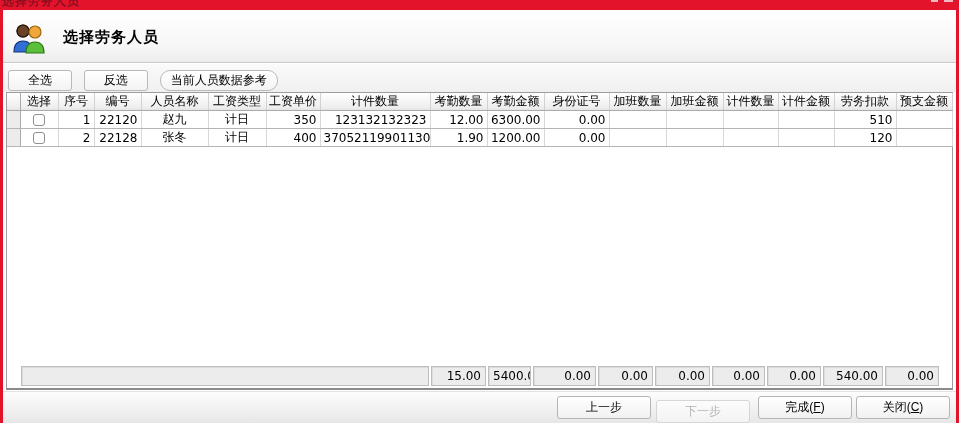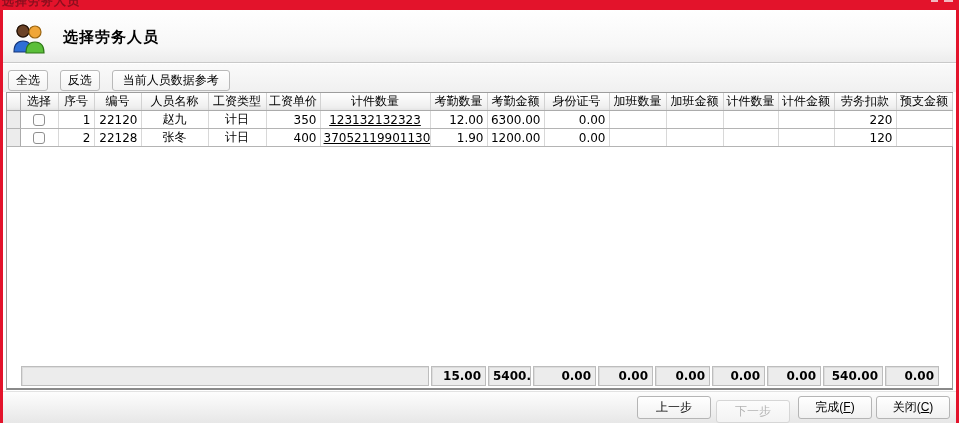--- a/index.html
+++ b/index.html
@@ -19,54 +19,54 @@
   
   .header-panel { position:absolute; top:10px; left:3px; right:3px; height:53px;
     background:linear-gradient(180deg,#ffffff 0%,#f7f7f7 70%,#ececec 100%); border-bottom:1px solid #c9c9c9; }
   .users-icon { position:absolute; left:9px; top:12px; width:34px; height:32px; }
   .page-title { position:absolute; left:60px; top:18px; font-size:15px; font-weight:bold; letter-spacing:1px; }
 
   
   .toolbar { position:absolute; top:64px; left:3px; right:3px; height:28px; background:linear-gradient(180deg,#fafafa,#f0f0f0); padding:6px 0 0 5px; }
   .tb-btn { display:inline-block; height:21px; line-height:19px; text-align:center; background:linear-gradient(180deg,#ffffff,#f3f3f3);
     border:1px solid #b9b9b9; border-radius:3px; font-size:12px; margin-right:8px; cursor:default; vertical-align:top; }
-  .tb-btn.w54 { width:40px; }
-  .tb-btn.wide { padding:0 10px; }
+  .tb-btn.w54 { width:64px; }
+  .tb-btn.wide { padding:0 10px;border-radius:10px; }
 
   
   .grid { position:absolute; top:92px; left:6px; width:947px; height:298px; background:#fff;
     border:1px solid #9d9d9d; border-bottom:2px solid #8a8a8a; display:flex; flex-direction:column; }
   table { border-collapse:collapse; table-layout:fixed; width:945px; }
   col.c-ind{width:13px} col.c-sel{width:38px} col.c-seq{width:36px} col.c-code{width:47px}
   col.c-name{width:67px} col.c-type{width:58px} col.c-price{width:54px} col.c-id{width:110px}
   col.c-aq{width:57px} col.c-aa{width:57px} col.c-pt{width:65px} col.c-oq{width:57px}
   col.c-oa{width:57px} col.c-pq{width:55px} col.c-pa{width:56px} col.c-ded{width:62px} col.c-adv{width:56px}
   thead th { height:14px; font-weight:normal; font-size:12px; text-align:center;
     background:linear-gradient(180deg,#ffffff,#eeeeee 85%,#e4e4e4); border-right:1px solid #d2d2d2; border-bottom:1px solid #ababab;
     overflow:hidden; white-space:nowrap; }
   thead th.ind { border-right:1px solid #ababab; }
   tbody td { height:16px; font-size:12px; border-right:1px solid #d8d8d8; border-bottom:1px solid #b4b4b4;
     padding:0 3px; overflow:hidden; white-space:nowrap; background:#fff; }
   tbody td.ind { background:#ececec; border-right:1px solid #ababab; padding:0; }
-  td.r { text-align:right; } td.c { text-align:center; } td.l { text-align:center;text-decoration:underline; }
+  td.r { text-align:right; } td.c { text-align:center; } td.l { text-align:right; }
   .cbx { width:12px; height:12px; border:1px solid #8f8f8f; border-radius:3px; background:#fdfdfd; display:block; margin:0 auto; appearance:none; -webkit-appearance:none; }
   .grid-spacer { flex:1; }
 
   
   .totals { height:23px; display:flex; align-items:center; padding-left:14px; margin-bottom:1px; }
   .tot-box { height:20px; line-height:18px; background:#ececec; border:1px solid #bdbdbd; box-shadow:inset 1px 1px 0 #dcdcdc;
-    text-align:right; padding:0 4px; font-size:12px; margin-right:2px; overflow:hidden;font-weight:bold; }
+    text-align:right; padding:0 4px; font-size:12px; margin-right:2px; overflow:hidden; }
   .t-long{width:408px} .t-aq{width:55px} .t-aa{width:43px} .t-pt{width:63px} .t-oq{width:55px}
   .t-oa{width:55px} .t-pq{width:53px} .t-pa{width:54px} .t-ded{width:60px} .t-adv{width:54px; margin-right:0;}
 
   
   .footer { position:absolute; top:391px; left:3px; right:3px; height:32px;
     background:linear-gradient(180deg,#fdfdfd,#e7e7e7); border-top:1px solid #e2e2e2;
     display:flex; justify-content:flex-end; align-items:center; padding-right:6px; }
-  .ft-btn { width:74px; height:23px; line-height:21px; text-align:center; background:linear-gradient(180deg,#ffffff,#f1f1f1);
+  .ft-btn { width:94px; height:23px; line-height:21px; text-align:center; background:linear-gradient(180deg,#ffffff,#f1f1f1);
     border:1px solid #b5b5b5; border-radius:3px; font-size:12px; cursor:default; }
   .ft-btn.disabled { color:#b3b3b3; border-color:#d6d6d6; background:linear-gradient(180deg,#fcfcfc,#f3f3f3);margin-top:8px; }
   .gap5{margin-left:5px} .gap18{margin-left:8px} .gap12{margin-left:4px}
   .mn { text-decoration:underline; }
 </style>
 </head>
 <body>
 
 <div class="titlebar">
   <span class="titlebar-fragment">选择劳务人员</span>
@@ -147,21 +147,21 @@
         <td class="c">计日</td>
         <td class="r">350</td>
         <td class="l">123132132323</td>
         <td class="r">12.00</td>
         <td class="r">6300.00</td>
         <td class="r">0.00</td>
         <td class="r"></td>
         <td class="r"></td>
         <td class="r"></td>
         <td class="r"></td>
-        <td class="r">220</td>
+        <td class="r">510</td>
         <td class="r"></td>
       </tr>
       <tr>
         <td class="ind"></td>
         <td class="c">
             <input type="checkbox" class="cbx" style="">
           </td>
         <td class="r">2</td>
         <td class="r">22128</td>
         <td class="c">张冬</td>

